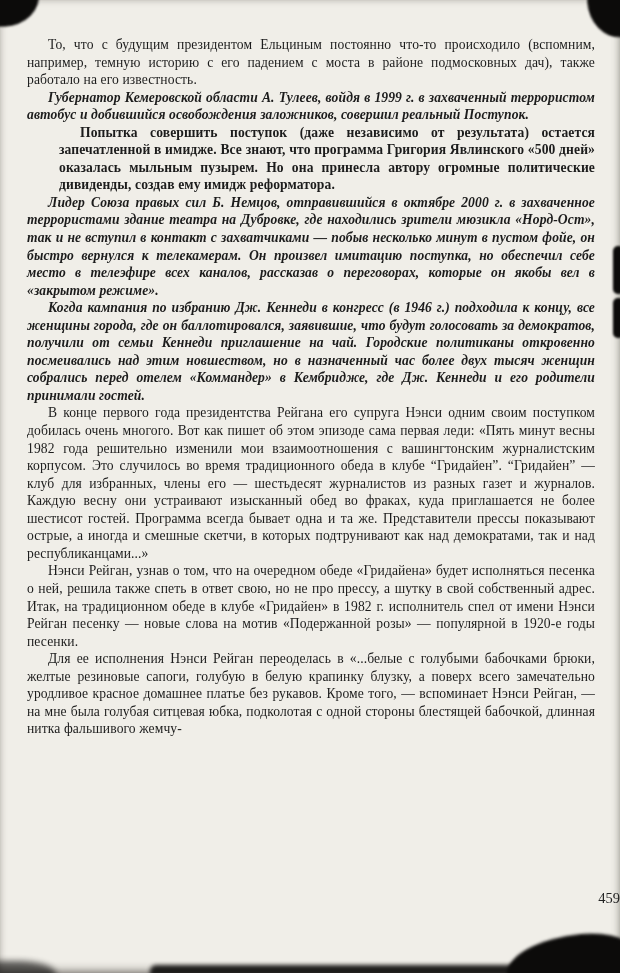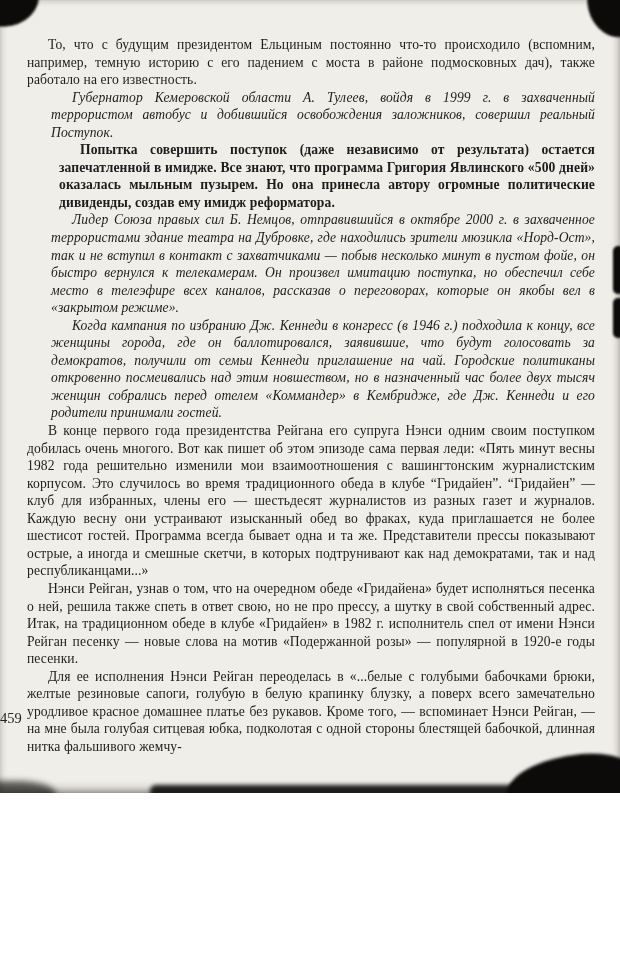--- a/index.html
+++ b/index.html
@@ -3,21 +3,21 @@
 <meta charset="utf-8">
 <style>
   html, body {
     margin: 0;
     padding: 0;
     background: #ffffff;
   }
   .scan-page {
     position: relative;
     width: 620px;
-    height: 793px;
+    height: 973px;
     background: #f0eee8;
     overflow: hidden;
     font-family: "Liberation Serif", "DejaVu Serif", serif;
     color: #1c1c1c;
     box-shadow:
       inset 0 -7px 10px -5px rgba(40,35,30,0.55),
       inset -5px 0 8px -4px rgba(40,35,30,0.30),
       inset 5px 0 10px -6px rgba(40,35,30,0.22),
       inset 0 5px 8px -5px rgba(40,35,30,0.18);
   }
@@ -30,33 +30,32 @@
   .para {
     margin: 0;
     text-align: justify;
     text-indent: 21px;
     font-size: 13.6px;
     line-height: 17.55px;
     letter-spacing: 0.1px;
   }
   .para.example {
     font-style: italic;
-    font-weight: 400;
-    margin-left: 24px;
+    font-weight: 700;
   }
   .para.key {
     font-weight: 700;
     margin-left: 32px;
   }
   .page-number {
     position: absolute;
     bottom: 66px;
     left: 0;
     width: 100%;
-    text-align: left;
+    text-align: right;
     font-size: 14.5px;
     color: #222;
   }
   
   .artifact { position: absolute; background: #0c0b0a; pointer-events: none; }
   .smudge-top-left {
     top: -16px; left: -14px;
     width: 52px; height: 44px;
     border-radius: 0 0 85% 30%;
     transform: rotate(6deg);

